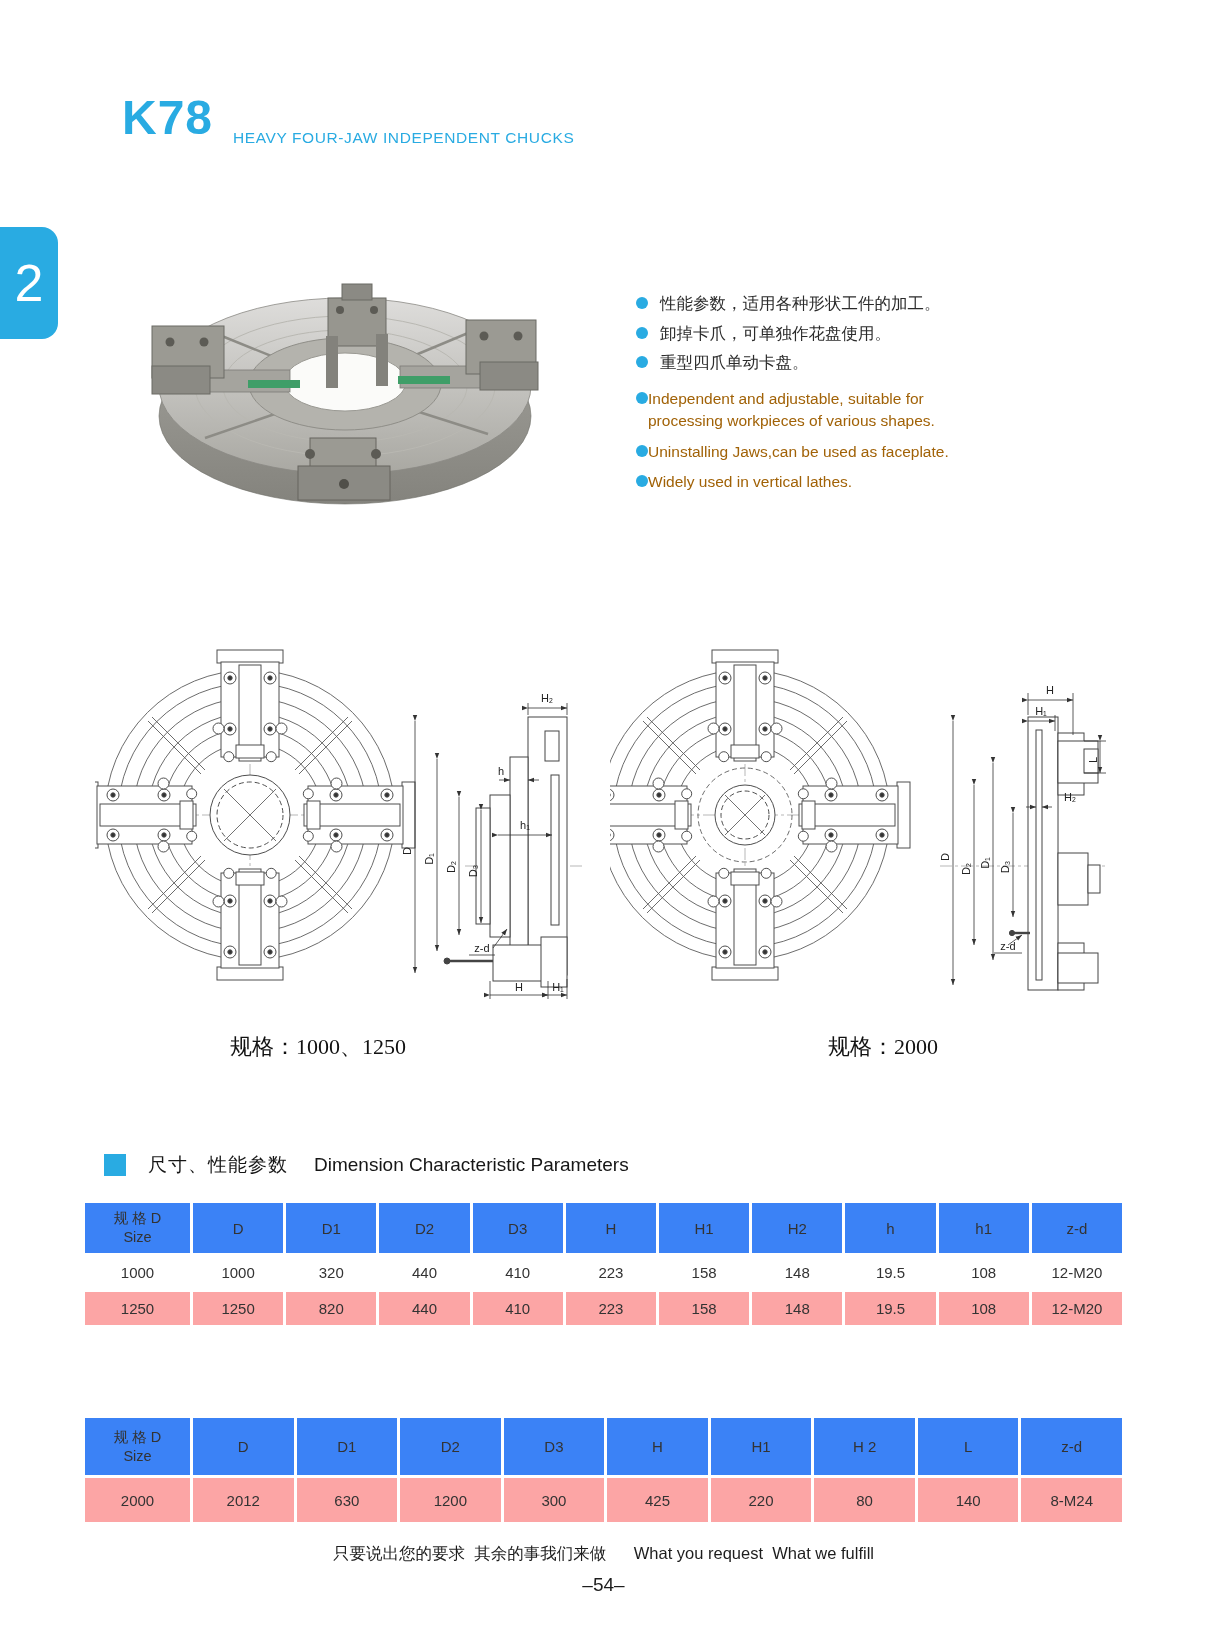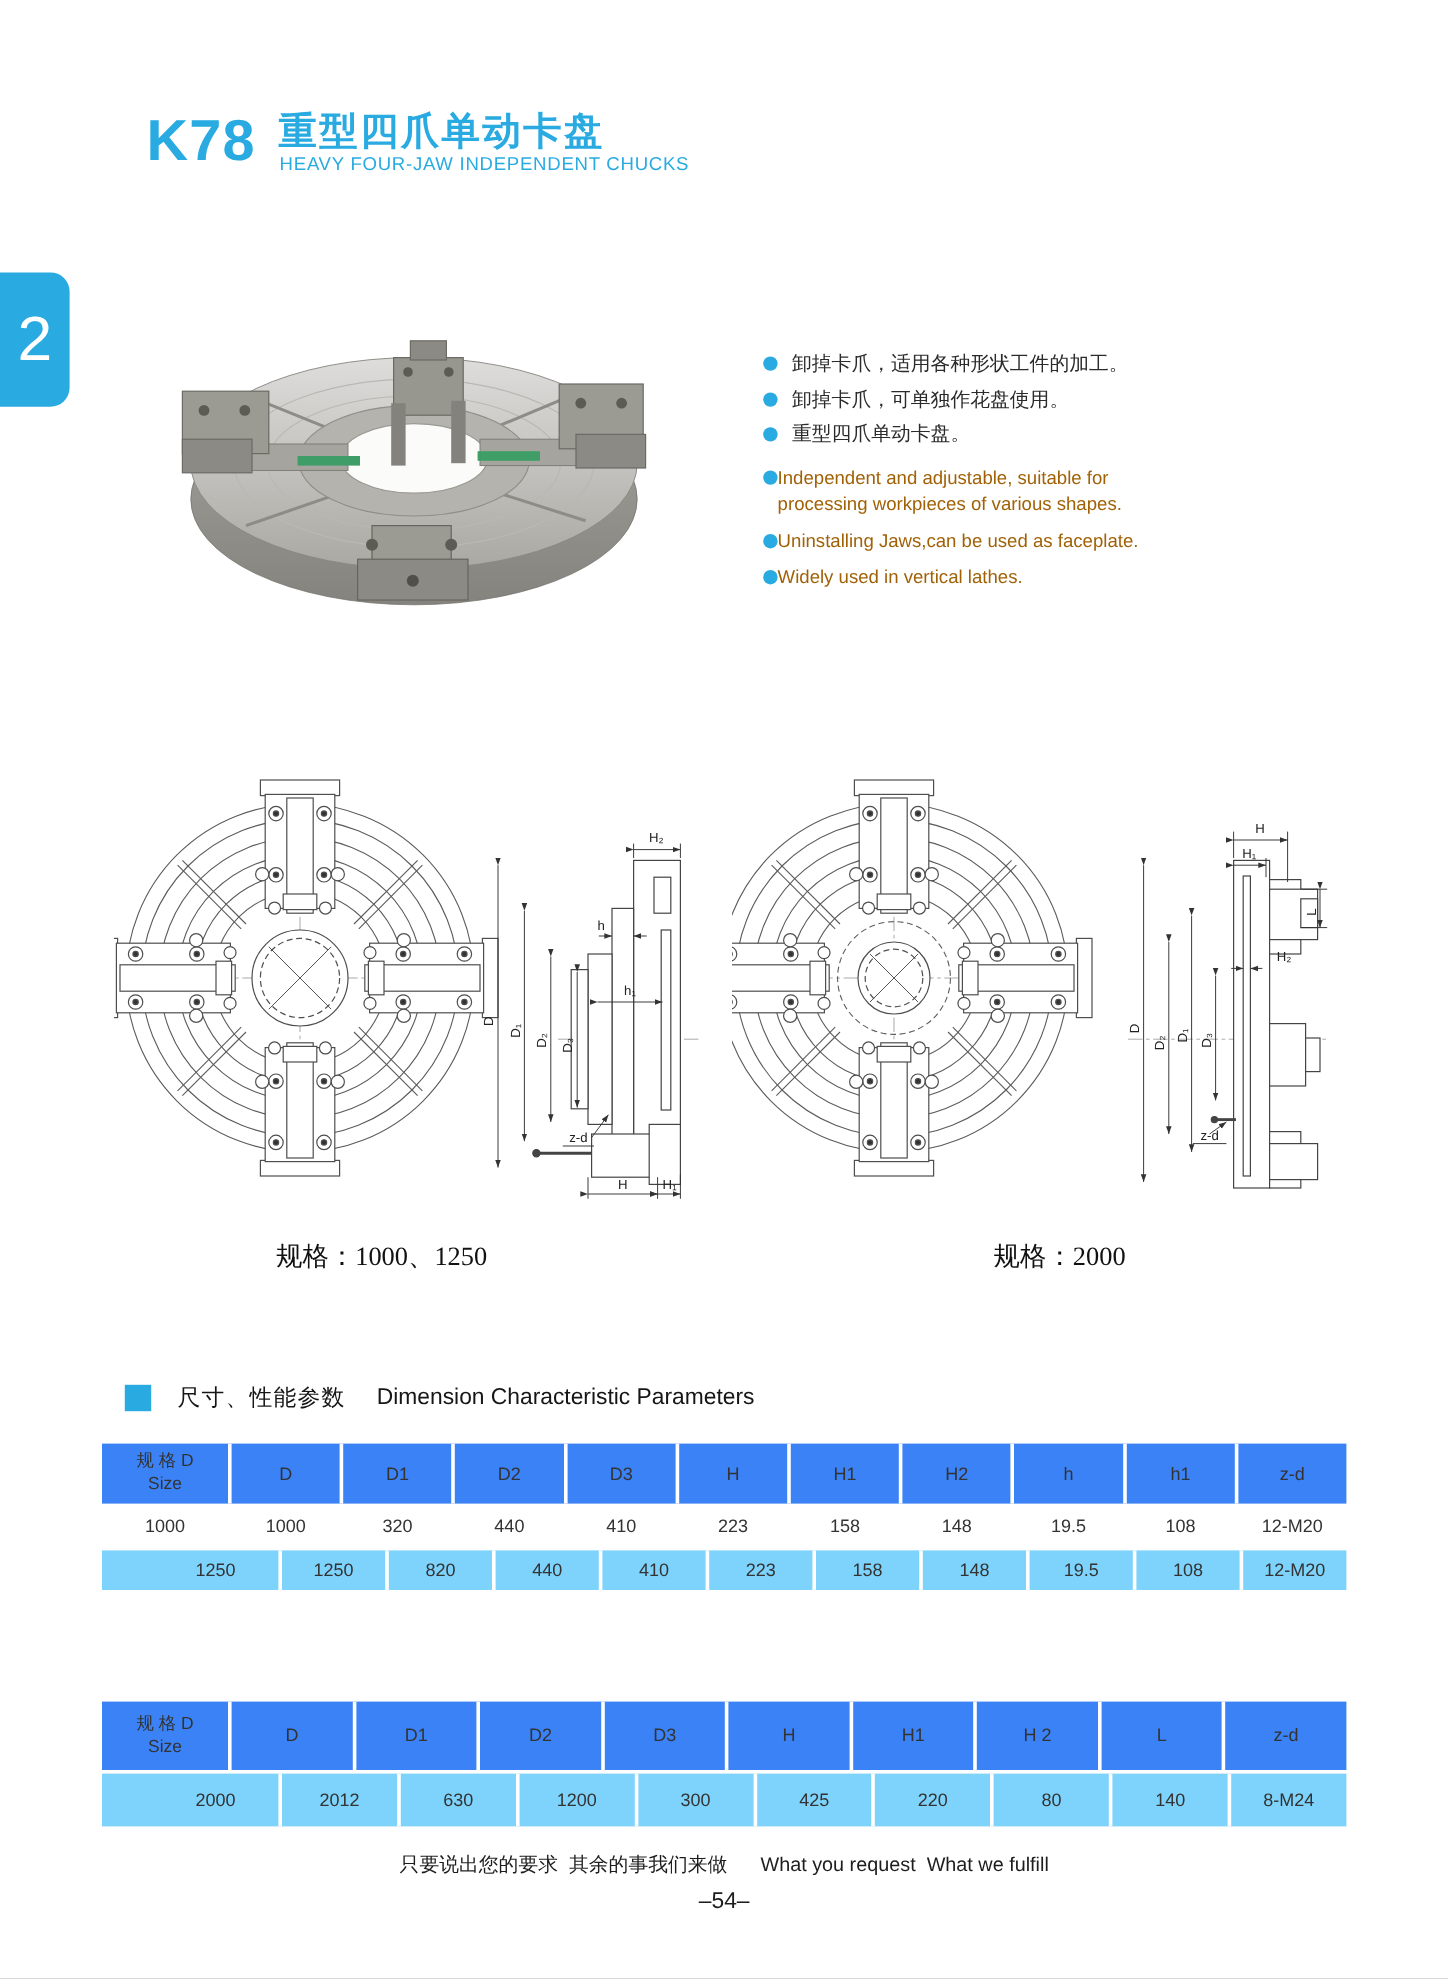--- a/index.html
+++ b/index.html
@@ -46,34 +46,33 @@
   .trow { display:grid; width:100%; }
   .t1 .trow { grid-template-columns:105px repeat(10, 1fr); }
   .t2 .trow { grid-template-columns:105px repeat(9, 1fr); }
   .th { background:#3b82f6; }
   .t1 .th { height:50px; } .t2 .th { height:57px; }
   .cell { display:flex; align-items:center; justify-content:center; font-size:15px; color:#333; }
   .trow .cell + .cell { border-left:3px solid #fff; }
   .first { flex-direction:column; line-height:1.3; font-size:14.5px; }
   .t1 .tr-data { height:33px; } .t2 .tr-data { height:44px; }
   .row-white { background:#ffffff; }
-  .row-gray  { background:#7dd3fc;padding-left:42px; }
+  .row-gray  { background:#fca5a5; }
 
   
   .footer { position:absolute; left:0; top:1543px; width:100%; text-align:center; font-size:16.5px; color:#1d1d1d; }
   .footer .sp { white-space:pre; }
   .pageno { position:absolute; left:0; top:1574px; width:100%; text-align:center; font-size:19px; color:#1d1d1d; }
 </style>
 </head>
 <body>
 
 <div class="page">
 
   <div class="model">K78</div>
-  <div class="title-cn">重型四爪单动卡盘</div>
   <div class="title-en">HEAVY FOUR-JAW INDEPENDENT CHUCKS</div>
 
   <div class="tab2">
     <span>2</span>
   </div>
 
   <svg class="photo" viewBox="0 0 390 248">
     <defs>
       <linearGradient id="pg1" x1="0" y1="0" x2="0" y2="1">
         <stop offset="0" stop-color="#dedddb"></stop>
@@ -127,21 +126,21 @@
       <rect x="148" y="196" width="92" height="34" fill="#8b8a84" stroke="#66655f" stroke-width="1"></rect>
       <circle cx="160" cy="184" r="5" fill="#5c5b55"></circle>
         <circle cx="226" cy="184" r="5" fill="#5c5b55"></circle>
       <circle cx="194" cy="214" r="5" fill="#504f49"></circle>
     </g>
   </svg>
 
   <div class="bul-cn">
     <div class="bul">
         <span class="dot"></span>
-        <span class="txt">卸掉卡爪，适用各种形状工件的加工。</span>
+        <span class="txt">性能参数，适用各种形状工件的加工。</span>
       </div>
     <div class="bul">
         <span class="dot"></span>
         <span class="txt">卸掉卡爪，可单独作花盘使用。</span>
       </div>
     <div class="bul">
         <span class="dot"></span>
         <span class="txt">重型四爪单动卡盘。</span>
       </div>
   </div>

